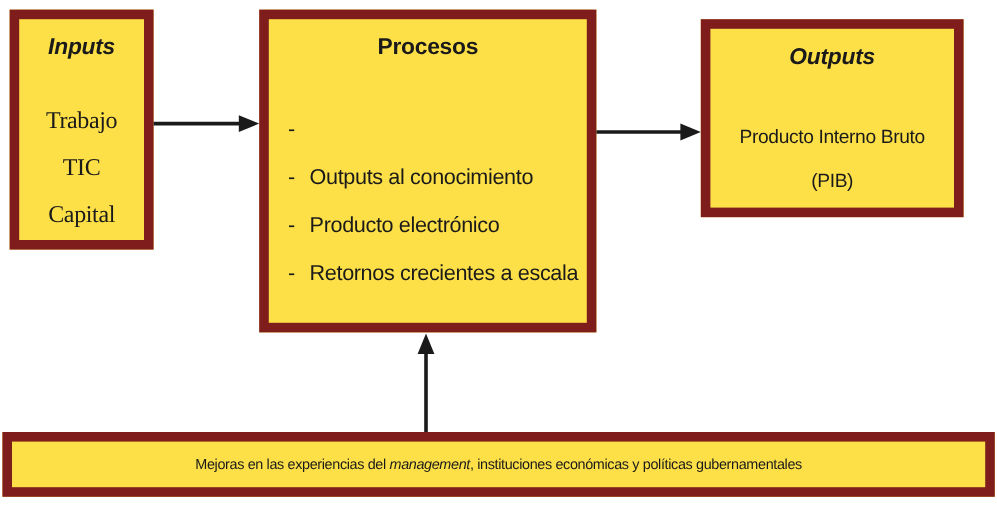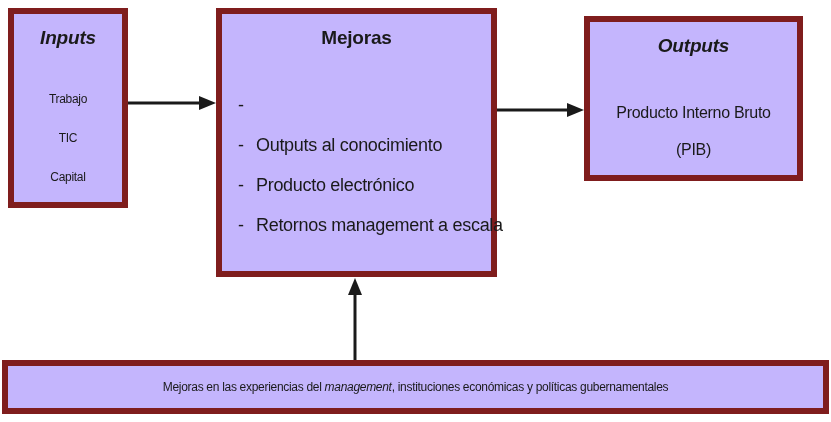--- a/index.html
+++ b/index.html
@@ -11,45 +11,46 @@
     position: relative;
     width: 831px;
     height: 422px;
     background: #ffffff;
     font-family: "Liberation Sans", sans-serif;
     color: #1a1a1a;
     overflow: hidden;
   }
   .box {
     position: absolute;
-    border: 6px solid #7f1d1d;
-    background: #c4b5fd;
+    border: 8px solid #7f1d1d;
+    background: #fde047;
     box-sizing: border-box;
   }
   .box-title {
     font-weight: bold;
     font-size: 19px;
     line-height: 24px;
     text-align: center;
     letter-spacing: -0.2px;
   }
   .italic { font-style: italic; }
 
   
   .inputs-box {
     left: 8px; top: 8px;
     width: 120px; height: 200px;
     padding-top: 12px;
     text-align: center;
   }
   .inputs-list {
     margin-top: 30px;
-    font-size: 12px;
+    font-size: 20px;
     line-height: 39px;
     letter-spacing: -0.3px;
+    font-family: Liberation Serif, serif;
   }
 
   
   .procesos-box {
     left: 216px; top: 8px;
     width: 281px; height: 269px;
     padding-top: 12px;
   }
   .procesos-list {
     margin-top: 35px;
@@ -108,36 +109,36 @@
   <div class="box inputs-box">
     <div class="box-title italic">Inputs</div>
     <div class="inputs-list">
       <div>Trabajo</div>
       <div>TIC</div>
       <div>Capital</div>
     </div>
   </div>
 
   <div class="box procesos-box">
-    <div class="box-title">Mejoras</div>
+    <div class="box-title">Procesos</div>
     <div class="procesos-list">
       <div class="procesos-item">
         <span class="bullet-dash">-</span>
       </div>
       <div class="procesos-item">
         <span class="bullet-dash">-</span>
         <span>Outputs al conocimiento</span>
       </div>
       <div class="procesos-item">
         <span class="bullet-dash">-</span>
         <span>Producto electrónico</span>
       </div>
       <div class="procesos-item">
         <span class="bullet-dash">-</span>
-        <span>Retornos management a escala</span>
+        <span>Retornos crecientes a escala</span>
       </div>
     </div>
   </div>
 
   <div class="box outputs-box">
     <div class="box-title italic">Outputs</div>
     <div class="outputs-lines">
       <div>Producto Interno Bruto</div>
       <div>(PIB)</div>
     </div>

